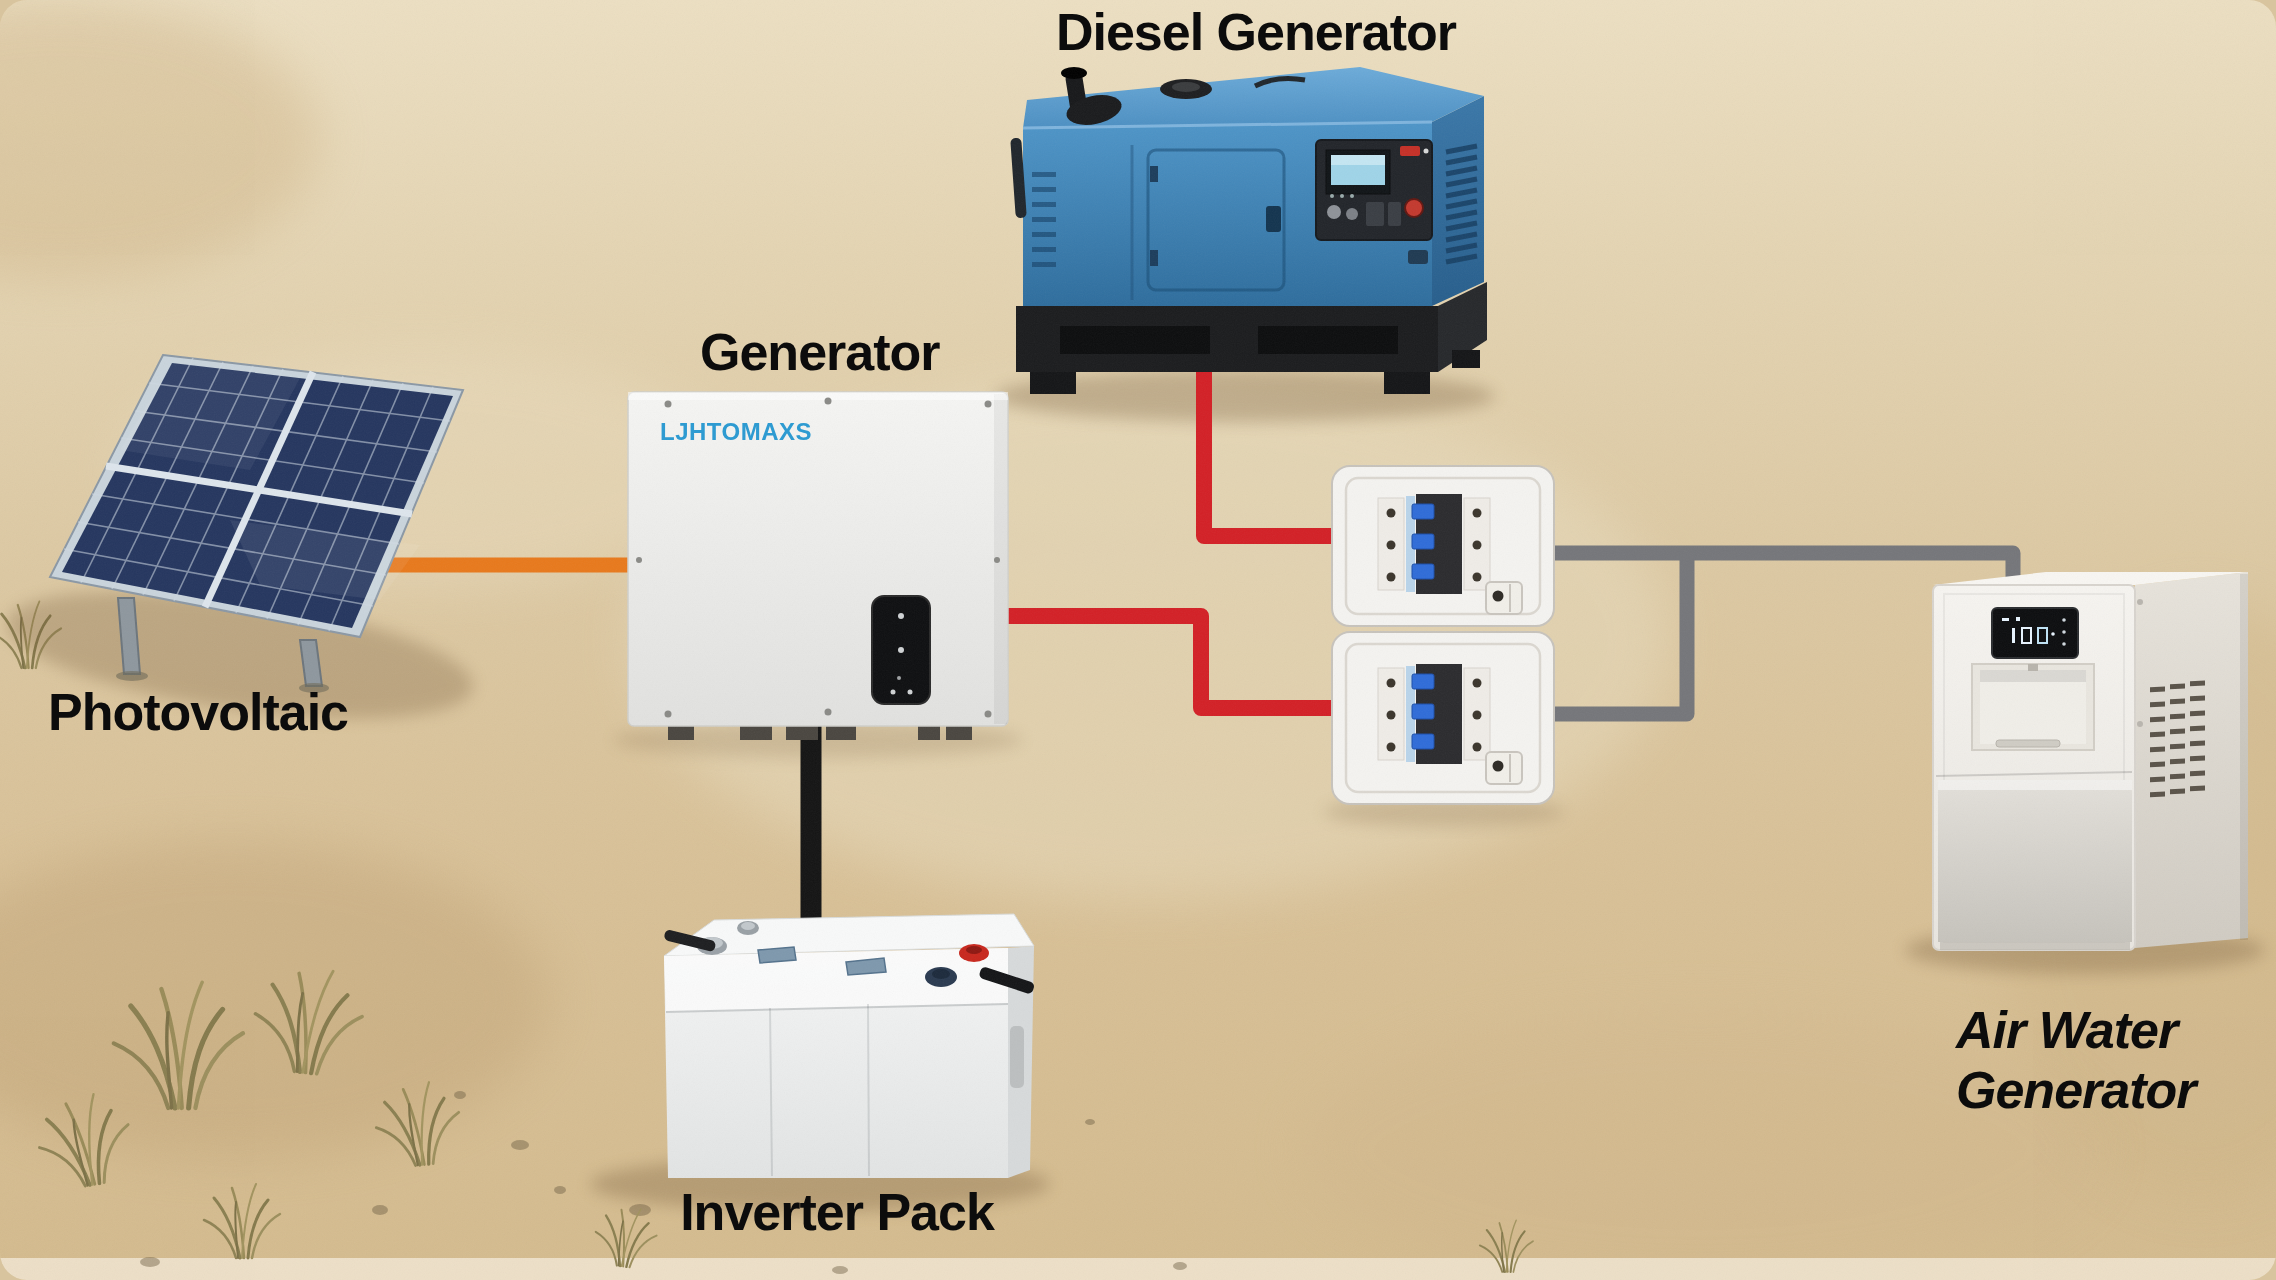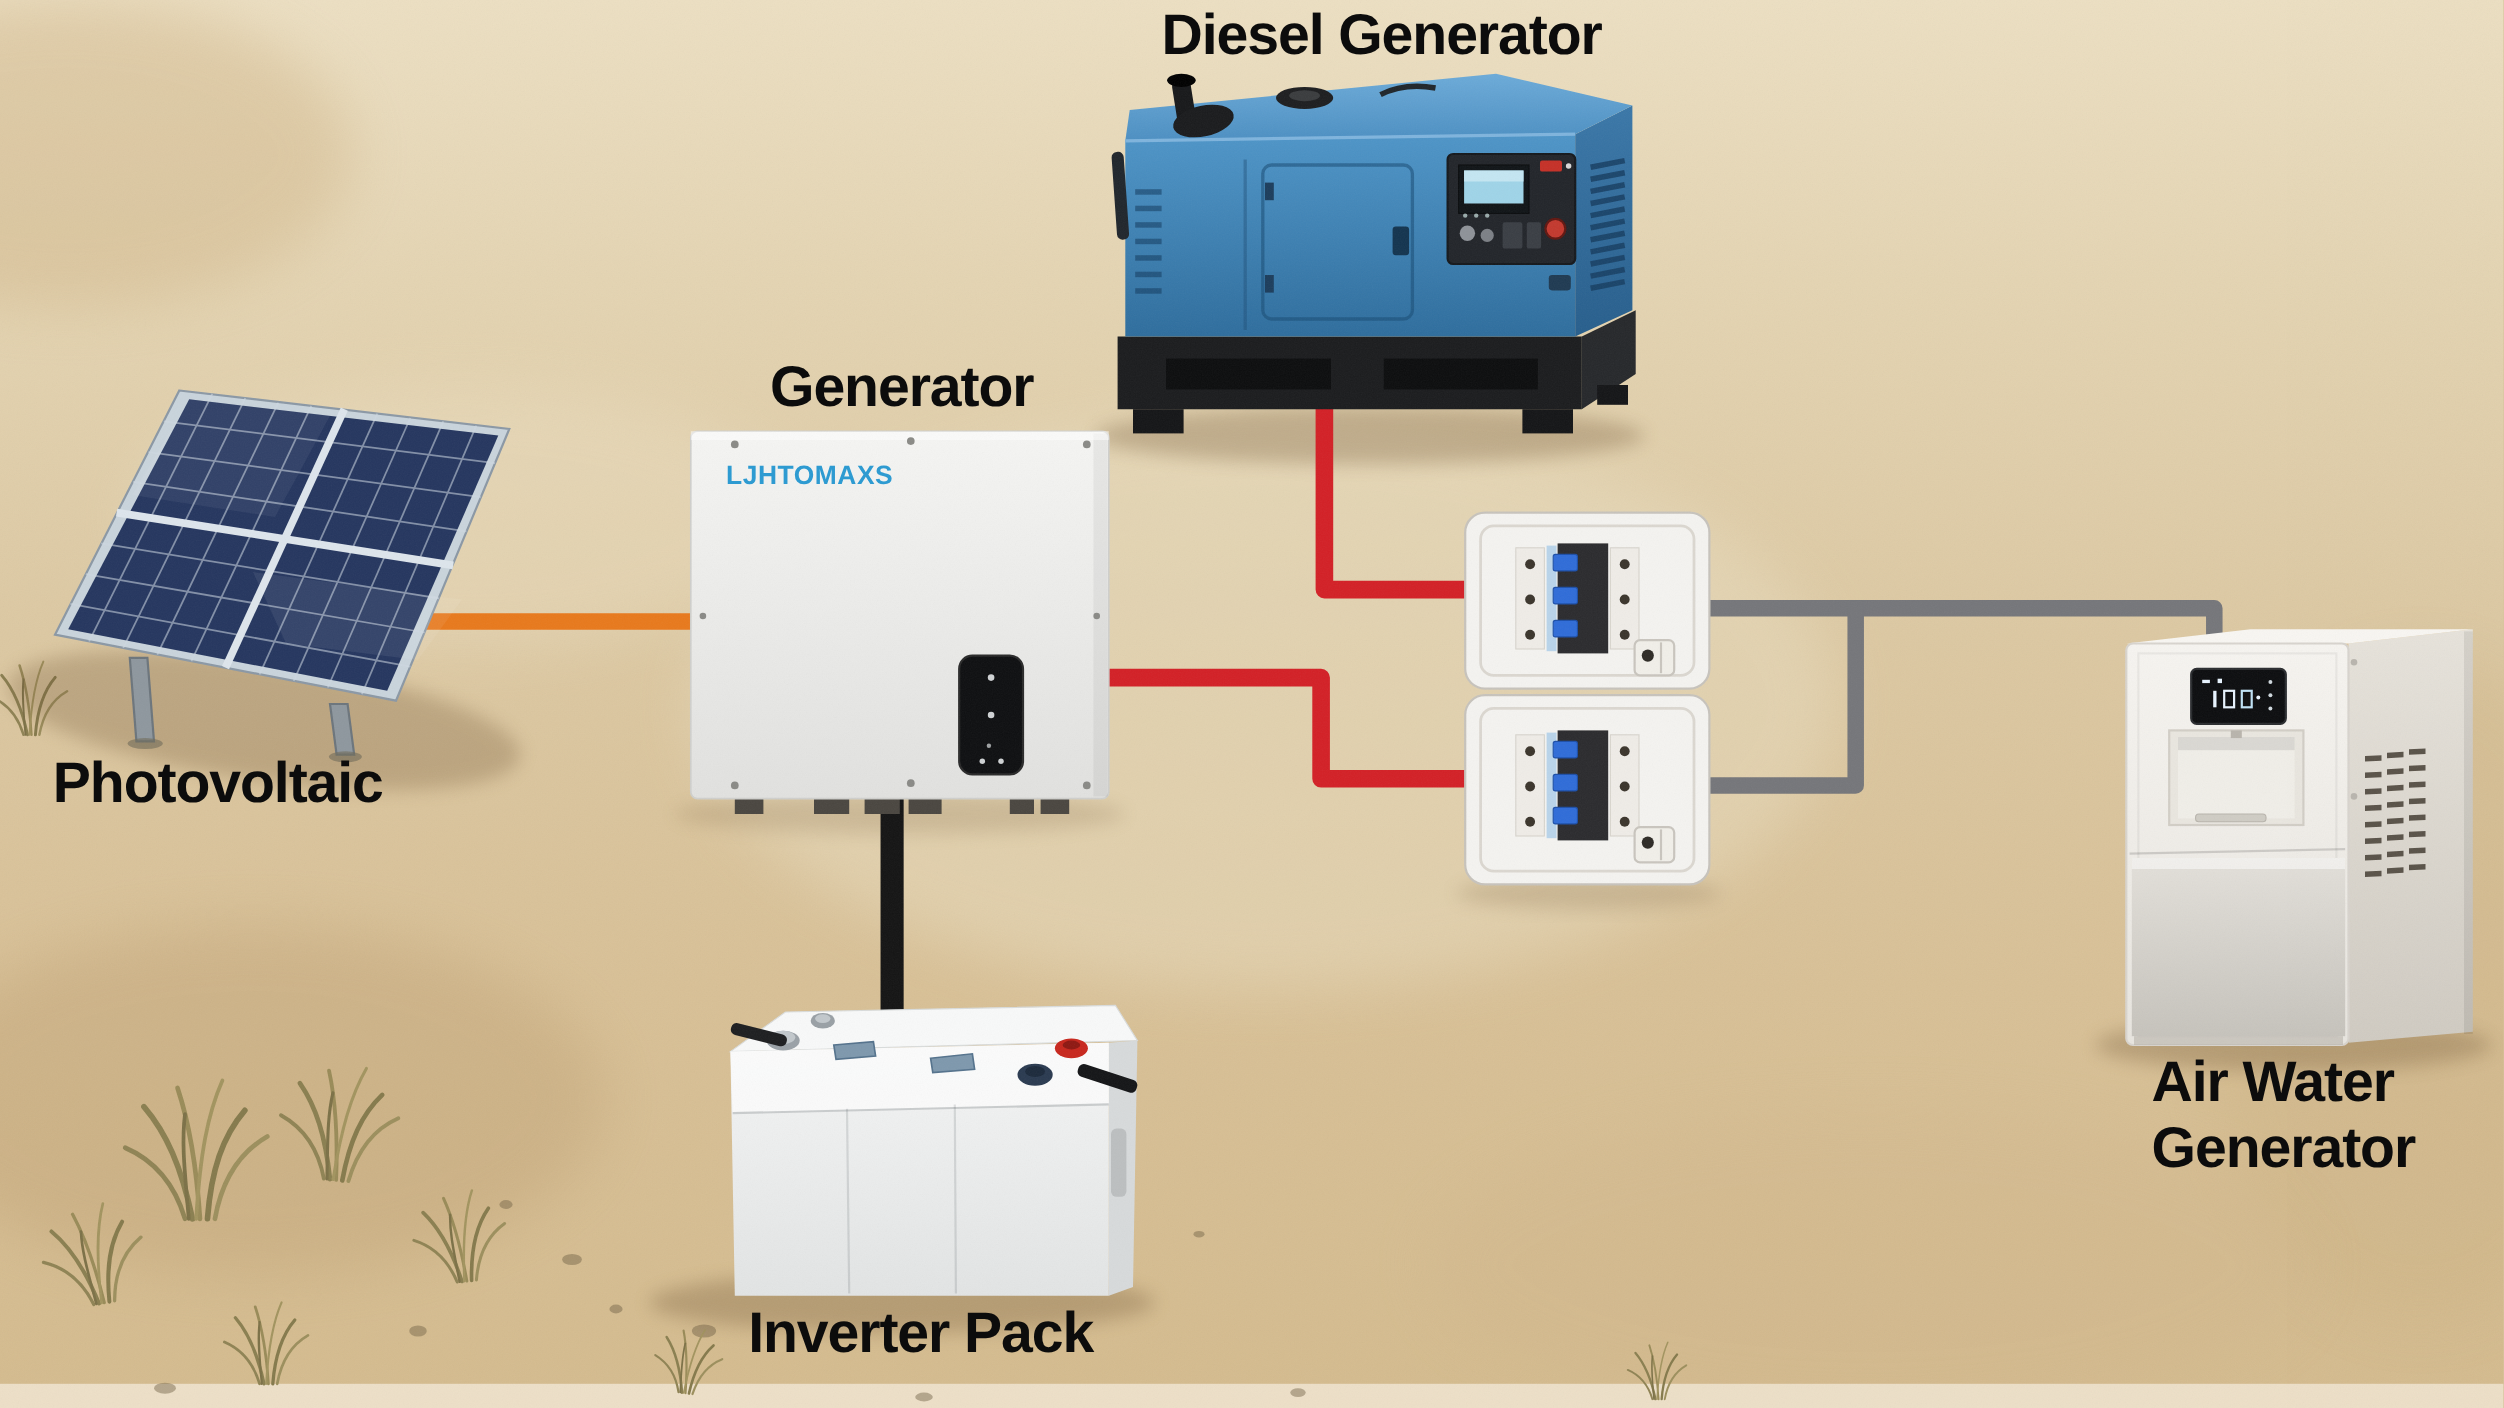--- a/index.html
+++ b/index.html
@@ -1,26 +1,26 @@
 <!DOCTYPE html>
 <html><head>
 <meta charset="utf-8">
 <style>
   html,body{margin:0;padding:0;background:#d8c49e;}
   #stage{position:relative;width:2276px;height:1280px;overflow:hidden;
-         font-family:"Liberation Sans","DejaVu Sans",sans-serif;}
+         font-family:"Liberation Sans","DejaVu Sans",sans-serif;border-radius:27px;}
   #scene{position:absolute;left:0;top:0;}
   .lbl{position:absolute;font-weight:700;font-size:52px;line-height:1.16;
        color:#0c0c0c;letter-spacing:-1px;white-space:pre-line;}
   .lbl.center{text-align:center;}
   #lbl-diesel{left:1006px;top:2px;width:500px;}
   #lbl-inverter{left:700px;top:322px;width:230px;}
   #lbl-pv{left:48px;top:682px;}
   #lbl-battery{left:670px;top:1182px;width:334px;}
-  #lbl-awg{left:1956px;top:954px;}
+  #lbl-awg{left:1956px;top:1000px;font-style:italic;}
 </style>
 </head>
 <body>
 
 <div id="stage">
 
 <svg id="scene" width="2276" height="1280" viewBox="0 0 2276 1280">
   <defs>
     <linearGradient id="sand" x1="0" y1="0" x2="0" y2="1">
       <stop offset="0" stop-color="#ecdfc2"></stop>

